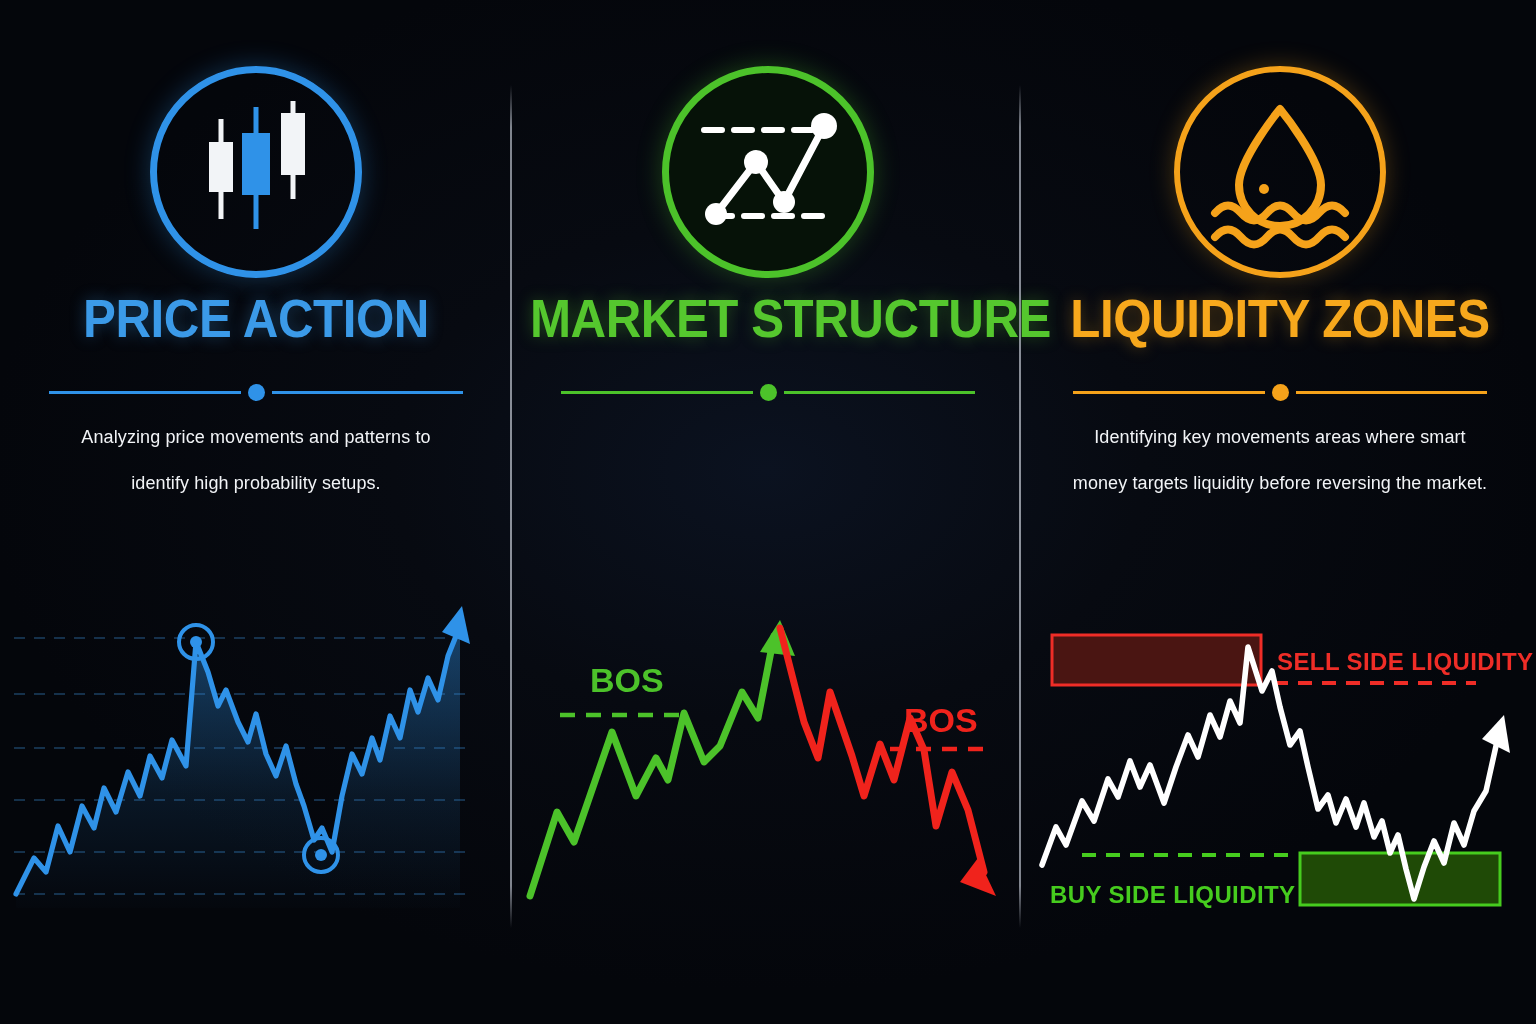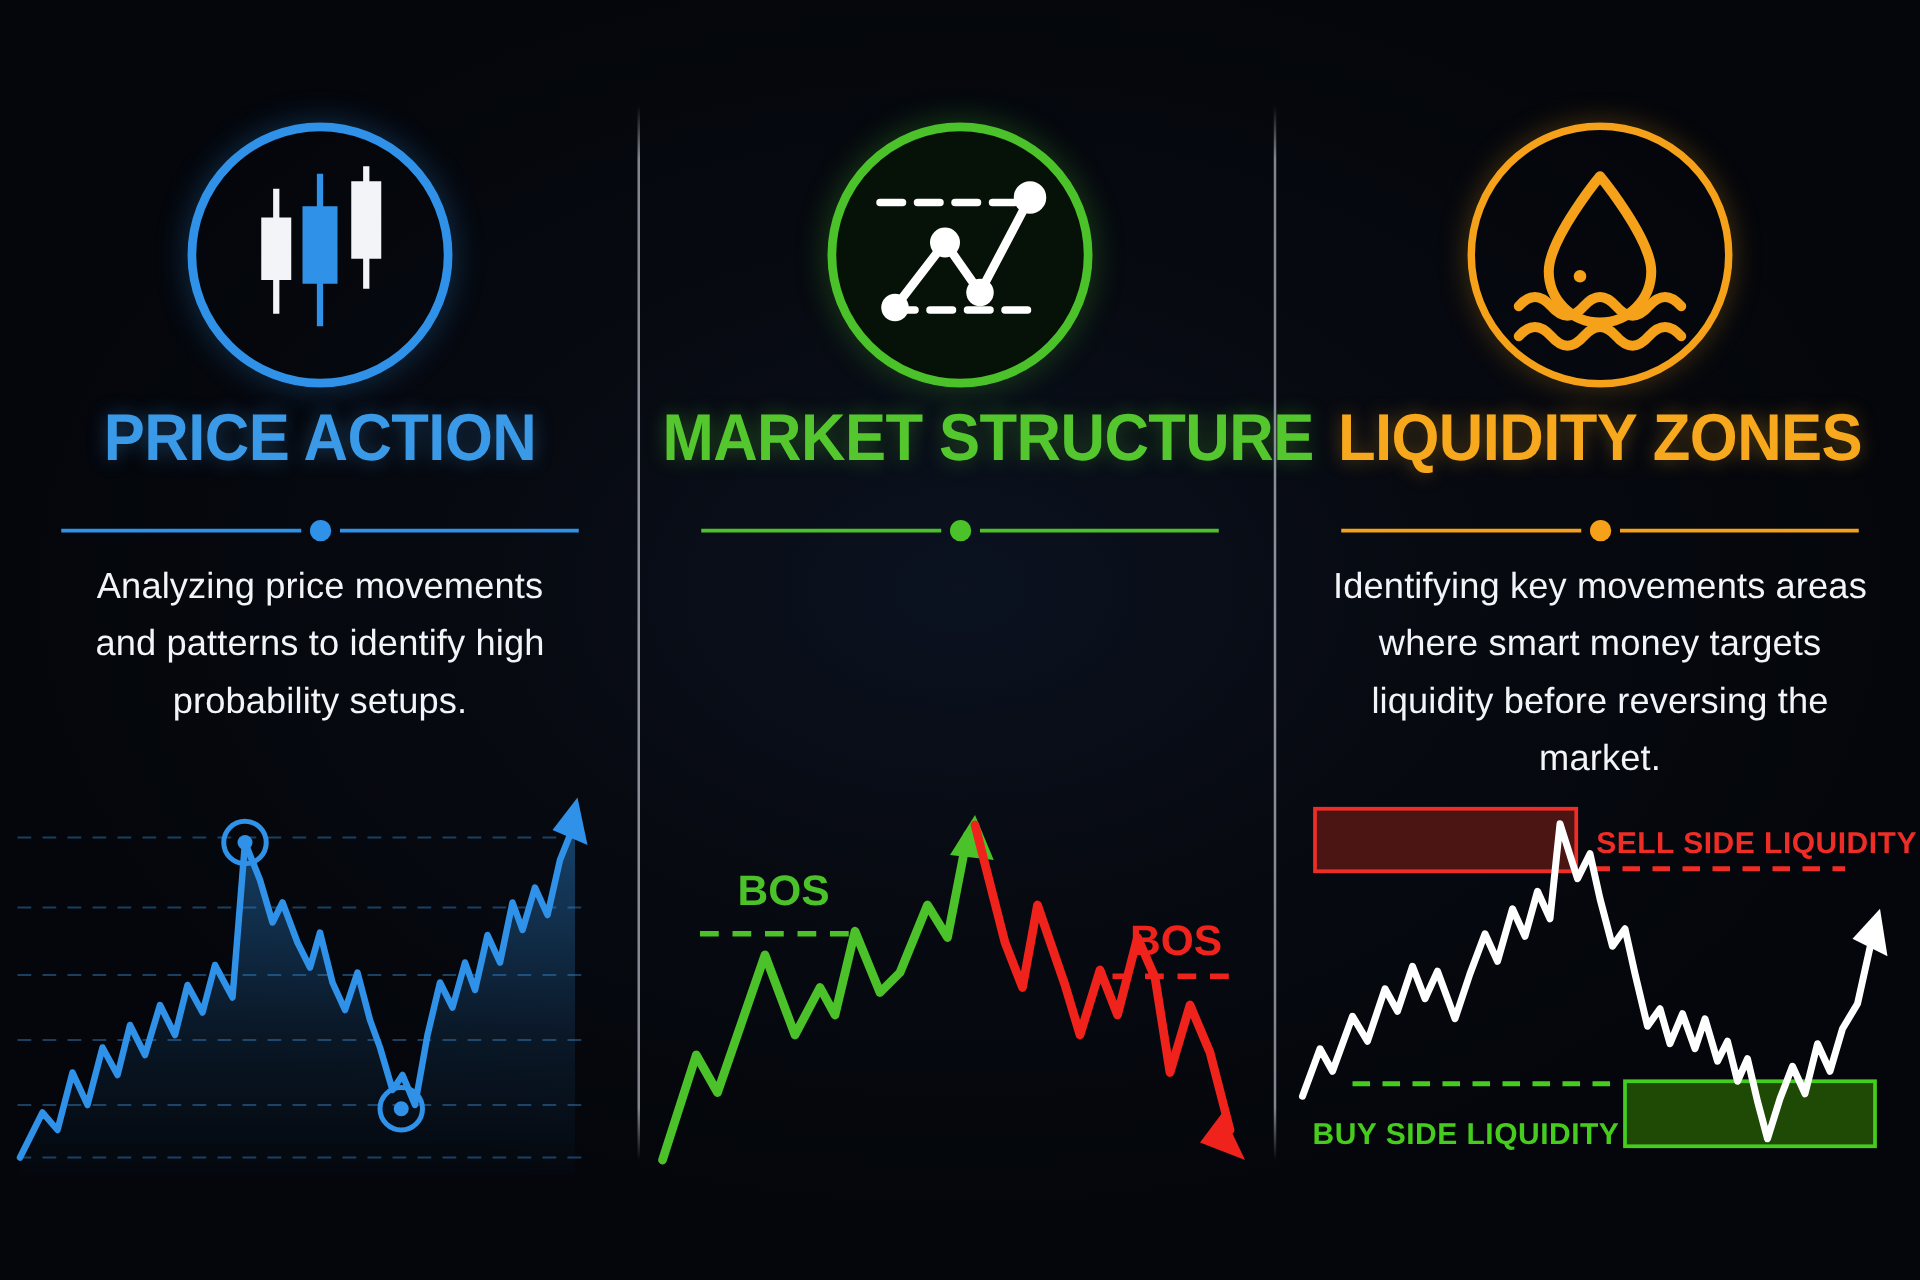--- a/index.html
+++ b/index.html
@@ -13,21 +13,20 @@
   #stage{
     position:absolute; inset:0;
     width:1536px; height:1024px;
     background:
       radial-gradient(ellipse 780px 520px at 50% 46%, #0b1220 0%, #070a11 48%, #04060b 100%),
       #04060b;
   }
   .cols{
     position:absolute; inset:0;
     display:flex;
-    margin-top:32px;
   }
   .col{
     position:relative;
     width:512px; height:1024px;
   }
   .divider{
     position:absolute;
     top:85px; height:843px; width:2px;
     background:linear-gradient(to bottom, rgba(150,155,165,0) 0%, rgba(150,155,165,.85) 5%, rgba(155,160,170,.9) 50%, rgba(150,155,165,.85) 95%, rgba(150,155,165,0) 100%);
   }
@@ -76,33 +75,33 @@
   .rule.orange .bar{ background:#f5a21a; } .rule.orange .dot{ background:#f5a21a; }
 
   
   .desc{
     position:absolute; top:414px; left:50%;
     transform:translateX(-50%);
     width:430px;
     text-align:center;
     color:#f2f4f7;
     font-family:"Liberation Sans", sans-serif;
-    font-size:29px;
+    font-size:18px;
     line-height:46px;
     letter-spacing:.1px;
   }
   .desc.narrow{ width:400px; }
 
   
   .chart{
     position:absolute; left:0; width:512px;
   }
   #chart1{ top:590px; height:330px; }
   #chart2{ top:600px; height:330px; }
-  #chart3{ top:595px; height:320px; }
+  #chart3{ top:615px; height:320px; }
   .chart svg{ display:block; width:100%; height:100%; }
 </style>
 </head>
 <body>
 
 <div id="stage">
 
   <div class="cols">
 
     <div class="col">

